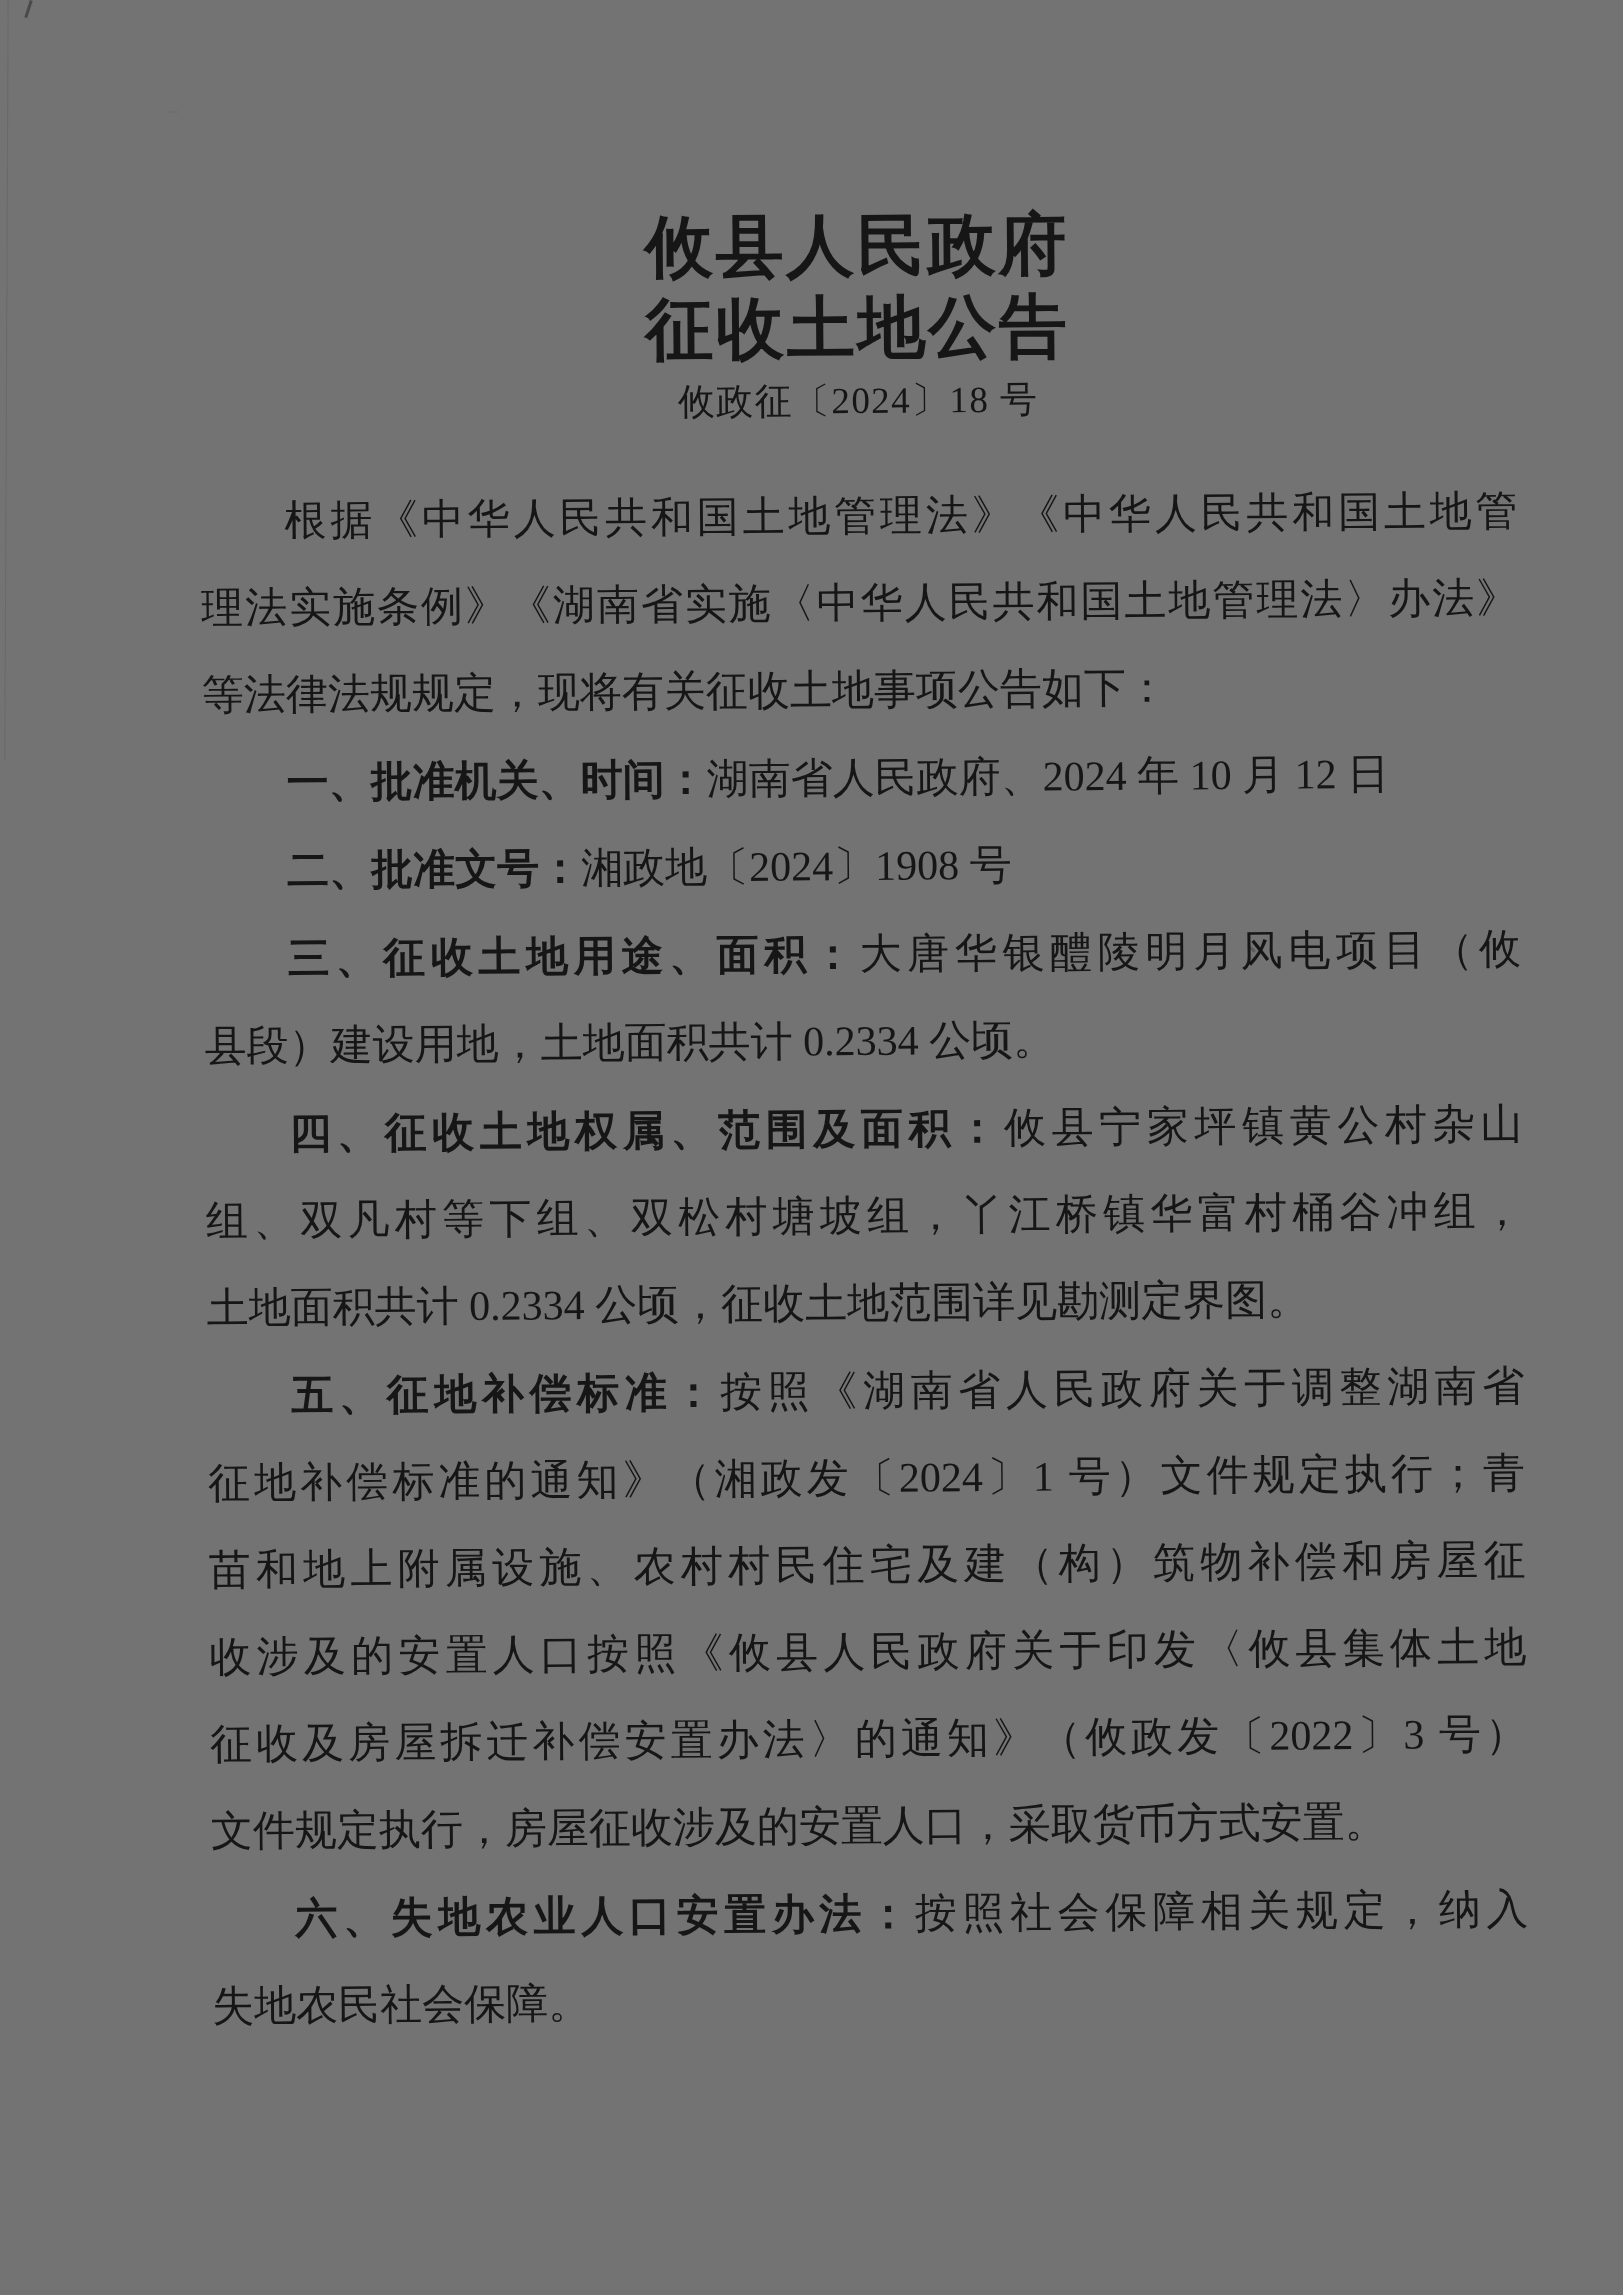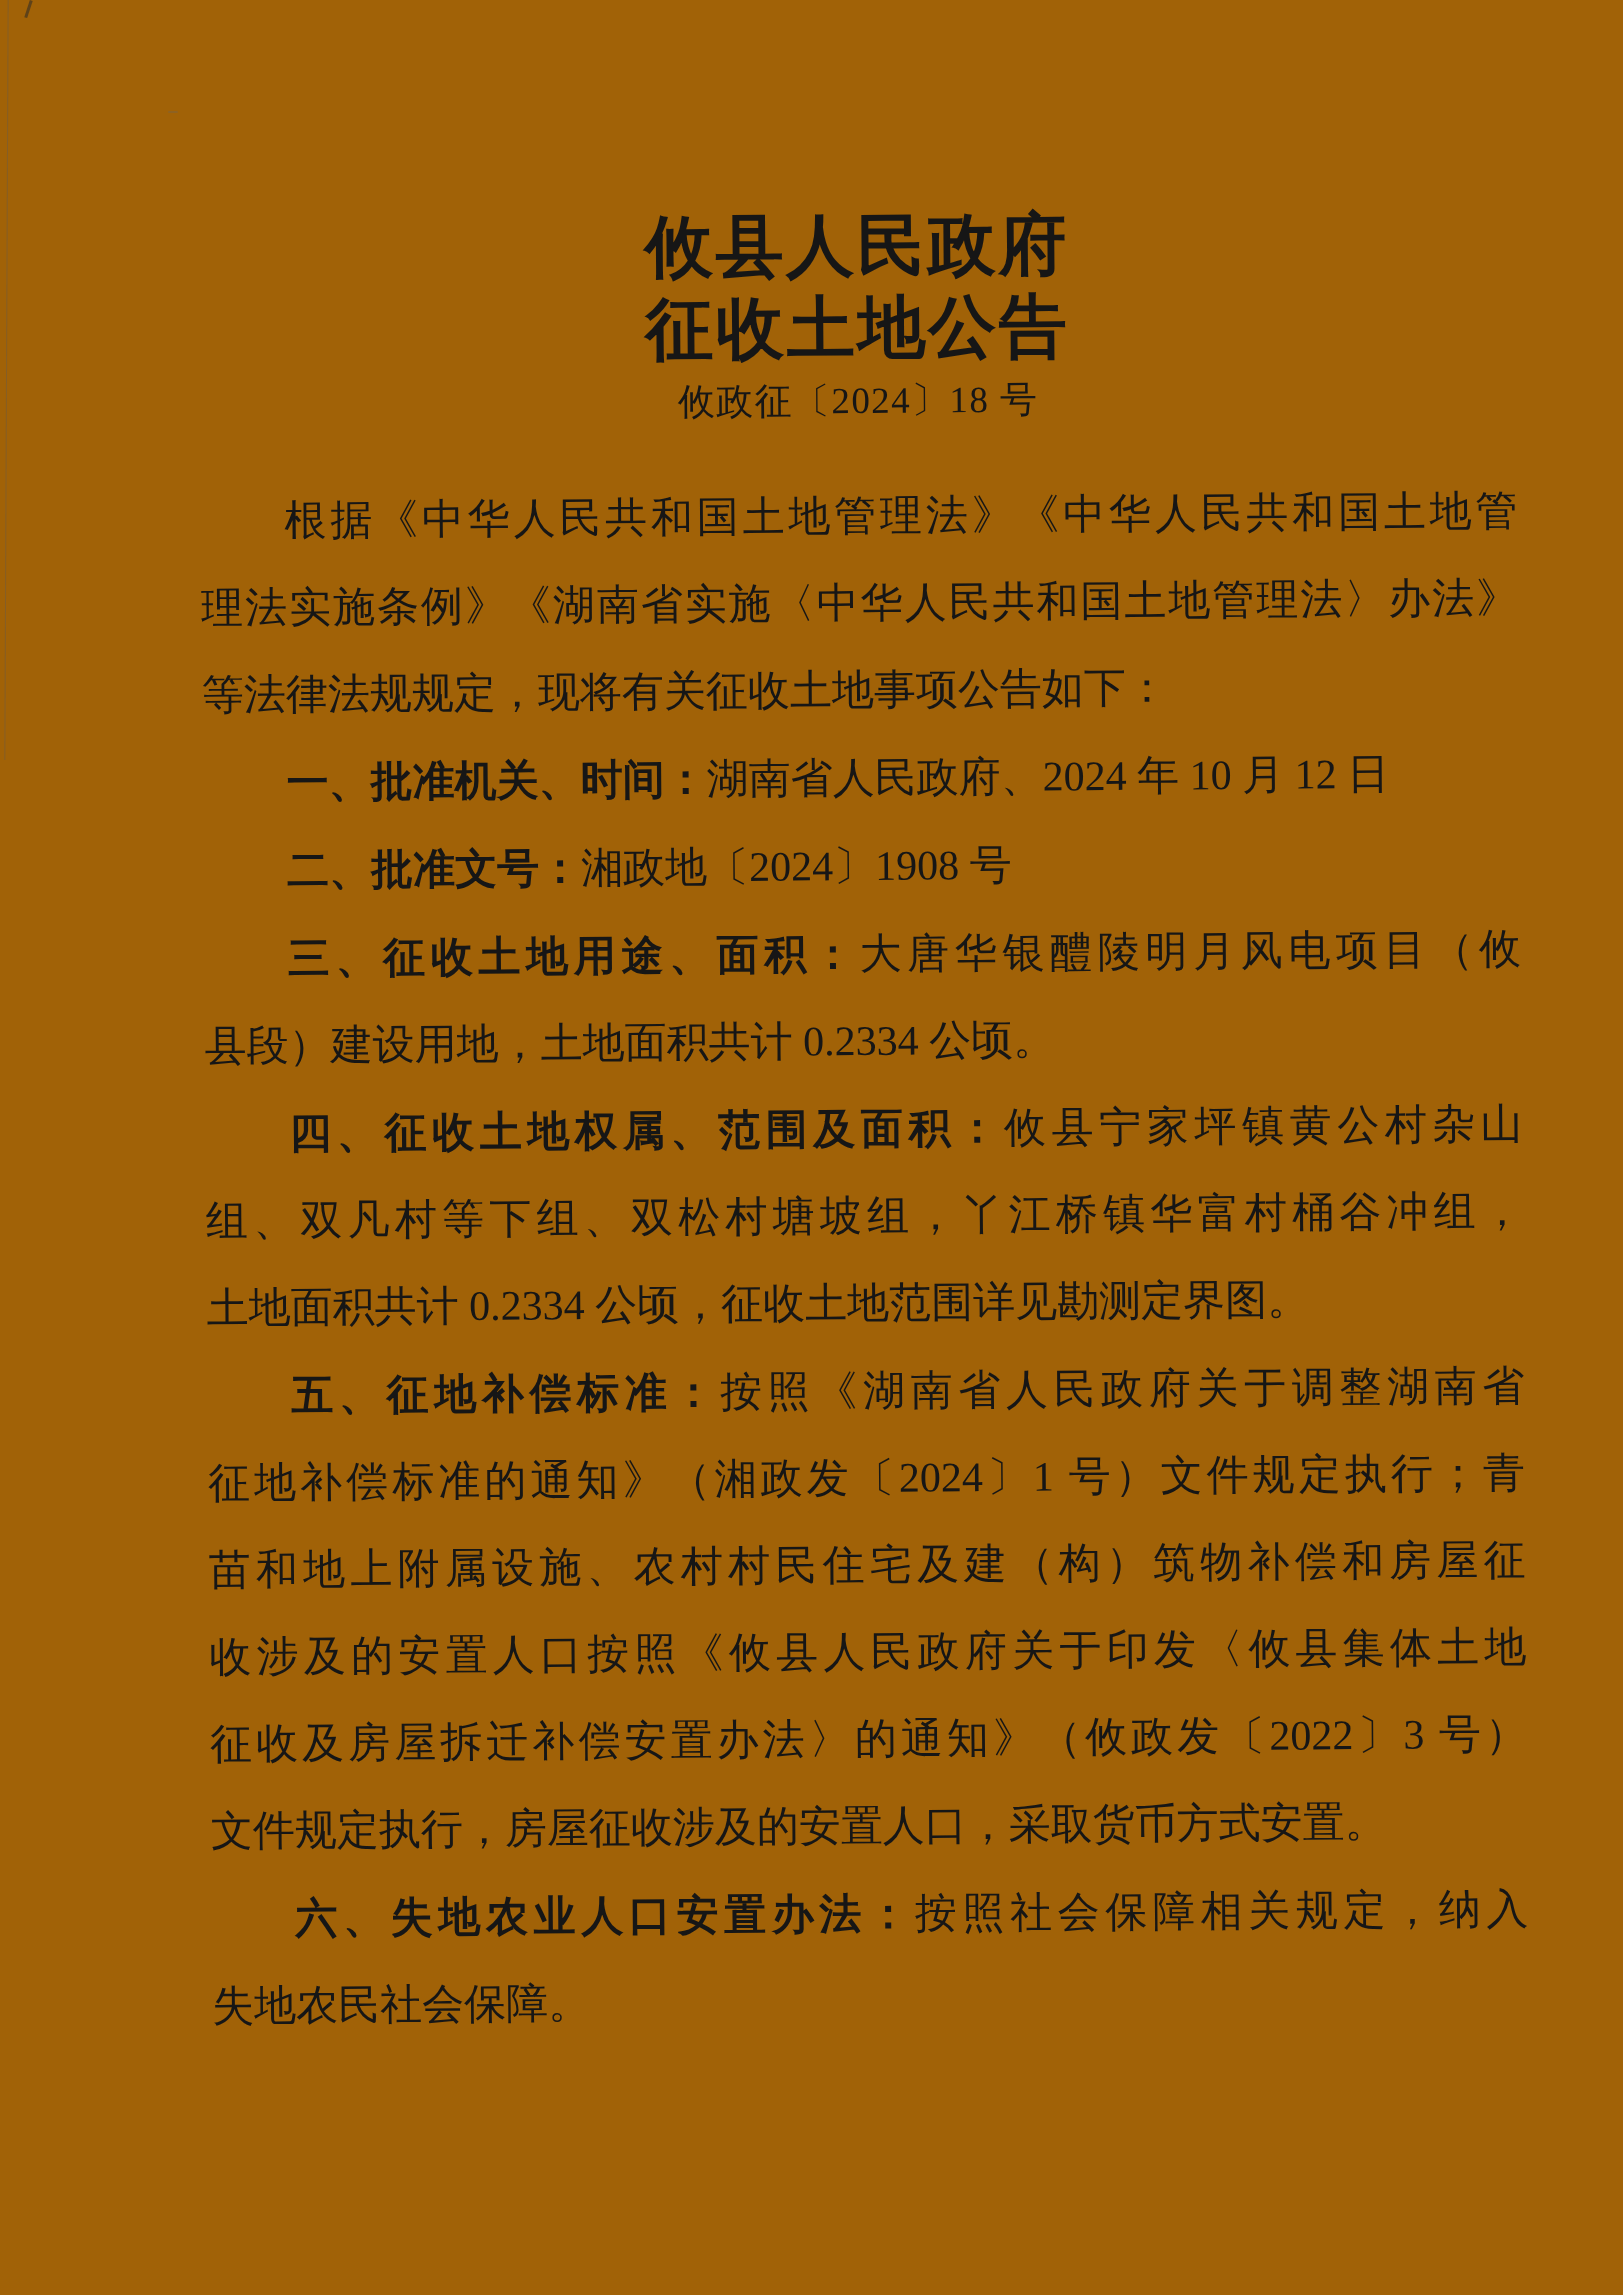--- a/index.html
+++ b/index.html
@@ -1,19 +1,19 @@
 <!DOCTYPE html>
 <html style="font-size:11px"><head>
 <meta charset="utf-8">
 <style>
   html,body { margin:0; padding:0; }
   .page {
     position:relative;
     width:1623px; height:2295px;
-    background:#a16207;
+    background:#737373;
     overflow:hidden;
     font-family:"Liberation Serif","DejaVu Serif",serif;
     color:#161616;
   }
   .content {
     position:absolute;
     left:205px; top:0;
     width:1317px;
     transform:rotate(-0.45deg);
     transform-origin:50% 1092px;

